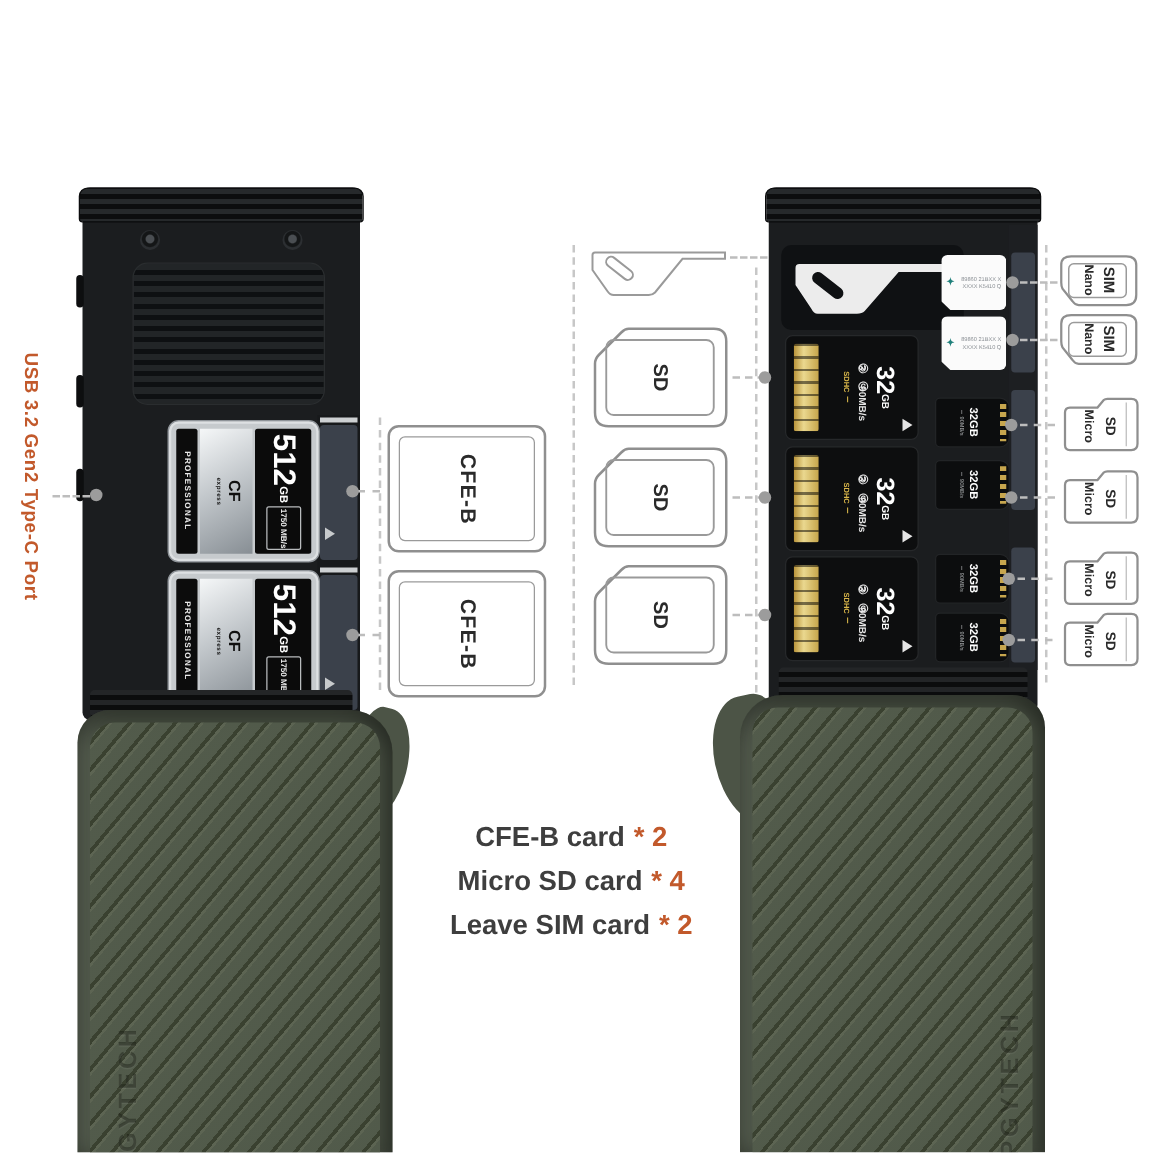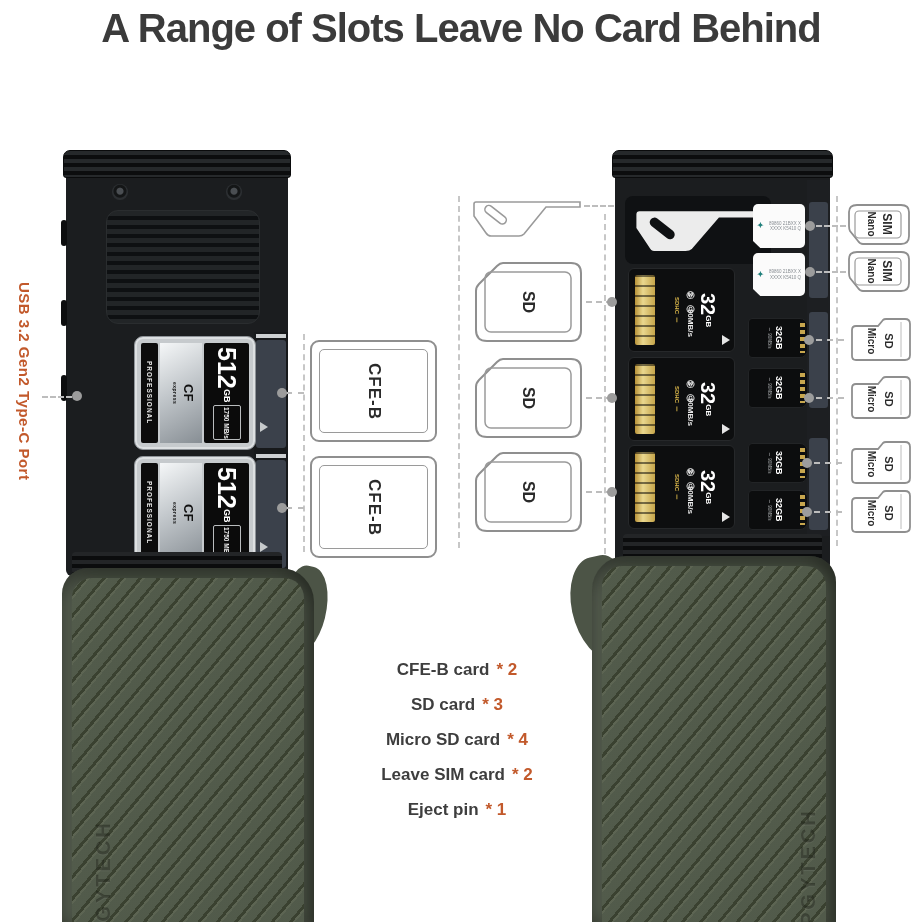--- a/index.html
+++ b/index.html
@@ -104,29 +104,28 @@
   .sleeve .ribs{position:absolute;inset:10px 10px 0 10px;border-radius:20px 20px 0 0;
       background:repeating-linear-gradient(130deg,#525b4b 0 9px,#39402f 9px 12px,#5d6553 12px 14px);
       opacity:.95;}
   .lip{background:#4c5446;z-index:3;}
   .emboss{position:absolute;writing-mode:vertical-rl;transform:rotate(180deg);
       font-weight:700;font-size:20px;letter-spacing:3px;color:rgba(12,16,8,.38);
       text-shadow:-1px 0 1px rgba(255,255,255,.07);z-index:4;}
 
   
   .legend{top:652px;left:457px;transform:translateX(-50%);text-align:center;z-index:5;white-space:nowrap;}
-  .legend .row{font-size:17px;font-weight:700;color:#3e3e3e;line-height:35px;}
+  .legend .row{font-size:22px;font-weight:700;color:#3e3e3e;line-height:35px;}
   .legend .cnt{color:#c2592b;margin-left:7px;}
 </style>
 </head>
 <body>
 
 <div class="stage">
 
-  <div class="abs title">A Range of Slots Leave No Card Behind</div>
 
   <div class="abs port-label">USB 3.2 Gen2 Type-C Port</div>
   <div class="abs hdash" style="left:42px;top:396px;width:30px;"></div>
   <div class="abs dot" style="left:72px;top:391px;"></div>
 
   <div class="abs vdash" style="left:303px;top:334px;height:218px;"></div>
   <div class="abs vdash" style="left:458px;top:196px;height:352px;"></div>
   <div class="abs vdash" style="left:604px;top:214px;height:340px;"></div>
   <div class="abs vdash" style="left:836px;top:196px;height:350px;"></div>
 
@@ -374,19 +373,17 @@
   </div>
 
   <div class="abs lip" style="left:572px;top:556px;width:60px;height:104px;border-radius:55% 40% 35% 60%;transform:rotate(-12deg);"></div>
   <div class="abs sleeve" style="left:592px;top:556px;width:244px;height:366px;border-radius:34px 26px 0 0;">
     <div class="ribs"></div>
     <div class="emboss" style="right:16px;top:200px;height:170px;">PGYTECH</div>
   </div>
 
   <div class="abs legend">
     <div class="row"><span>CFE-B card</span><span class="cnt">* 2</span></div>
-    <div class="row"><span>SD card</span><span class="cnt">* 3</span></div>
     <div class="row"><span>Micro SD card</span><span class="cnt">* 4</span></div>
     <div class="row"><span>Leave SIM card</span><span class="cnt">* 2</span></div>
-    <div class="row"><span>Eject pin</span><span class="cnt">* 1</span></div>
   </div>
 
 </div>
 
 </body></html>

